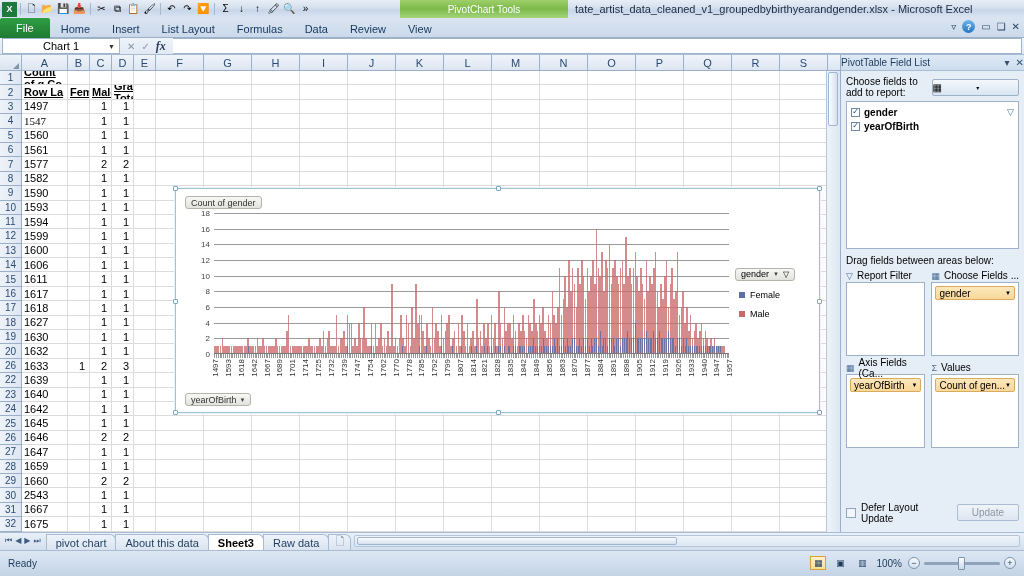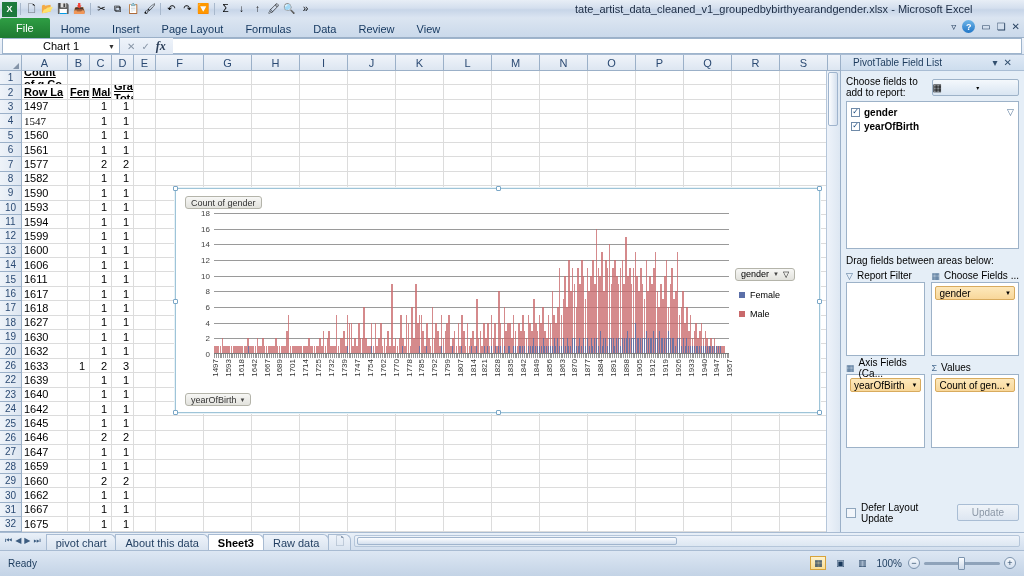--- a/index.html
+++ b/index.html
@@ -140,21 +140,21 @@
     border: 1px solid #b4b4aa; border-radius: 3px; padding: 1px 5px; font-size: 9px; height: 13px;
   }
   .legend-item { display: flex; align-items: center; gap: 5px; margin-top: 9px; font-size: 9px; padding-left: 4px; }
   .lswatch { width: 6px; height: 6px; display: inline-block; }
 
   
   .fieldlist {
     width: 184px; min-width: 184px; background: #e5eef7; border-left: 1px solid #9bb0c8;
     display: flex; flex-direction: column; font-size: 10px;
   }
-  .fl-head { height: 16px; display: flex; align-items: center; padding: 0 12px;
+  .fl-head { height: 16px; display: flex; align-items: center; padding: 0 0;
              background: linear-gradient(to bottom,#dfe9f5,#cdddee); border-bottom: 1px solid #a9bdd4; }
   .fl-title { flex: 1; font-size: 10px; color: #1b3a5c; }
   .fl-x { font-size: 10px; color: #33506f; margin-left: 6px; }
   .fl-sub { display: flex; align-items: center; padding: 5px 5px 3px 5px; }
   .fl-sub span { flex: 1; font-size: 10px; }
   .layout-btn { width: 22px; height: 17px; border: 1px solid #9db2c8; border-radius: 2px;
                 background: linear-gradient(to bottom,#f4f8fc,#d9e5f2); display: flex;
                 align-items: center; justify-content: center; font-size: 8px; }
   .fieldbox { margin: 0 5px; background: #fff; border: 1px solid #9db2c8; height: 148px; padding: 3px 4px; }
   .fieldrow { display: flex; align-items: center; gap: 4px; height: 14px; }
@@ -238,29 +238,30 @@
         <span class="qicon">↷</span>
         <span class="qicon">🔽</span>
         <span class="qsep"></span>
         <span class="qicon">Σ</span>
         <span class="qicon">↓</span>
         <span class="qicon">↑</span>
         <span class="qicon">🖍</span>
         <span class="qicon">🔍</span>
         <span class="qicon">»</span>
       </div>
+    <div class="ctx-tools">PivotChart Tools</div>
     <div class="doc-title">tate_artist_data_cleaned_v1_groupedbybirthyearandgender.xlsx  -  Microsoft Excel</div>
   </div>
 
   <div class="tabrow">
     <div class="tab file">File</div>
     <div id="main-tabs" style="display:flex;align-items:flex-end;">
         <div class="tab">Home</div>
         <div class="tab">Insert</div>
-        <div class="tab">Page Layout</div>
+        <div class="tab">List Layout</div>
         <div class="tab">Formulas</div>
         <div class="tab">Data</div>
         <div class="tab">Review</div>
         <div class="tab">View</div>
       </div>
     <div class="helpicons">
       <span class="hic">▿</span>
       <span class="hic q">?</span>
       <span class="hic">▭</span>
       <span class="hic">❏</span>
@@ -945,21 +946,21 @@
               <div class="cell" style="width: 48px; min-width: 48px;"></div>
               <div class="cell" style="width: 48px; min-width: 48px;"></div>
               <div class="cell" style="width: 48px; min-width: 48px;"></div>
               <div class="cell" style="width: 48px; min-width: 48px;"></div>
               <div class="cell" style="width: 48px; min-width: 48px;"></div>
               <div class="cell" style="width: 48px; min-width: 48px;"></div>
               <div class="cell" style="width: 48px; min-width: 48px;"></div>
               <div class="cell" style="width: 48px; min-width: 48px;"></div>
             </div>
             <div class="gridrow">
-              <div class="cell" style="width: 46px; min-width: 46px;">1662</div>
+              <div class="cell" style="width: 46px; min-width: 46px;">2543</div>
               <div class="cell num" style="width: 22px; min-width: 22px;"></div>
               <div class="cell num" style="width: 22px; min-width: 22px;">1</div>
               <div class="cell num" style="width: 22px; min-width: 22px;">1</div>
               <div class="cell" style="width: 22px; min-width: 22px;"></div>
               <div class="cell" style="width: 48px; min-width: 48px;"></div>
               <div class="cell" style="width: 48px; min-width: 48px;"></div>
               <div class="cell" style="width: 48px; min-width: 48px;"></div>
               <div class="cell" style="width: 48px; min-width: 48px;"></div>
               <div class="cell" style="width: 48px; min-width: 48px;"></div>
               <div class="cell" style="width: 48px; min-width: 48px;"></div>

